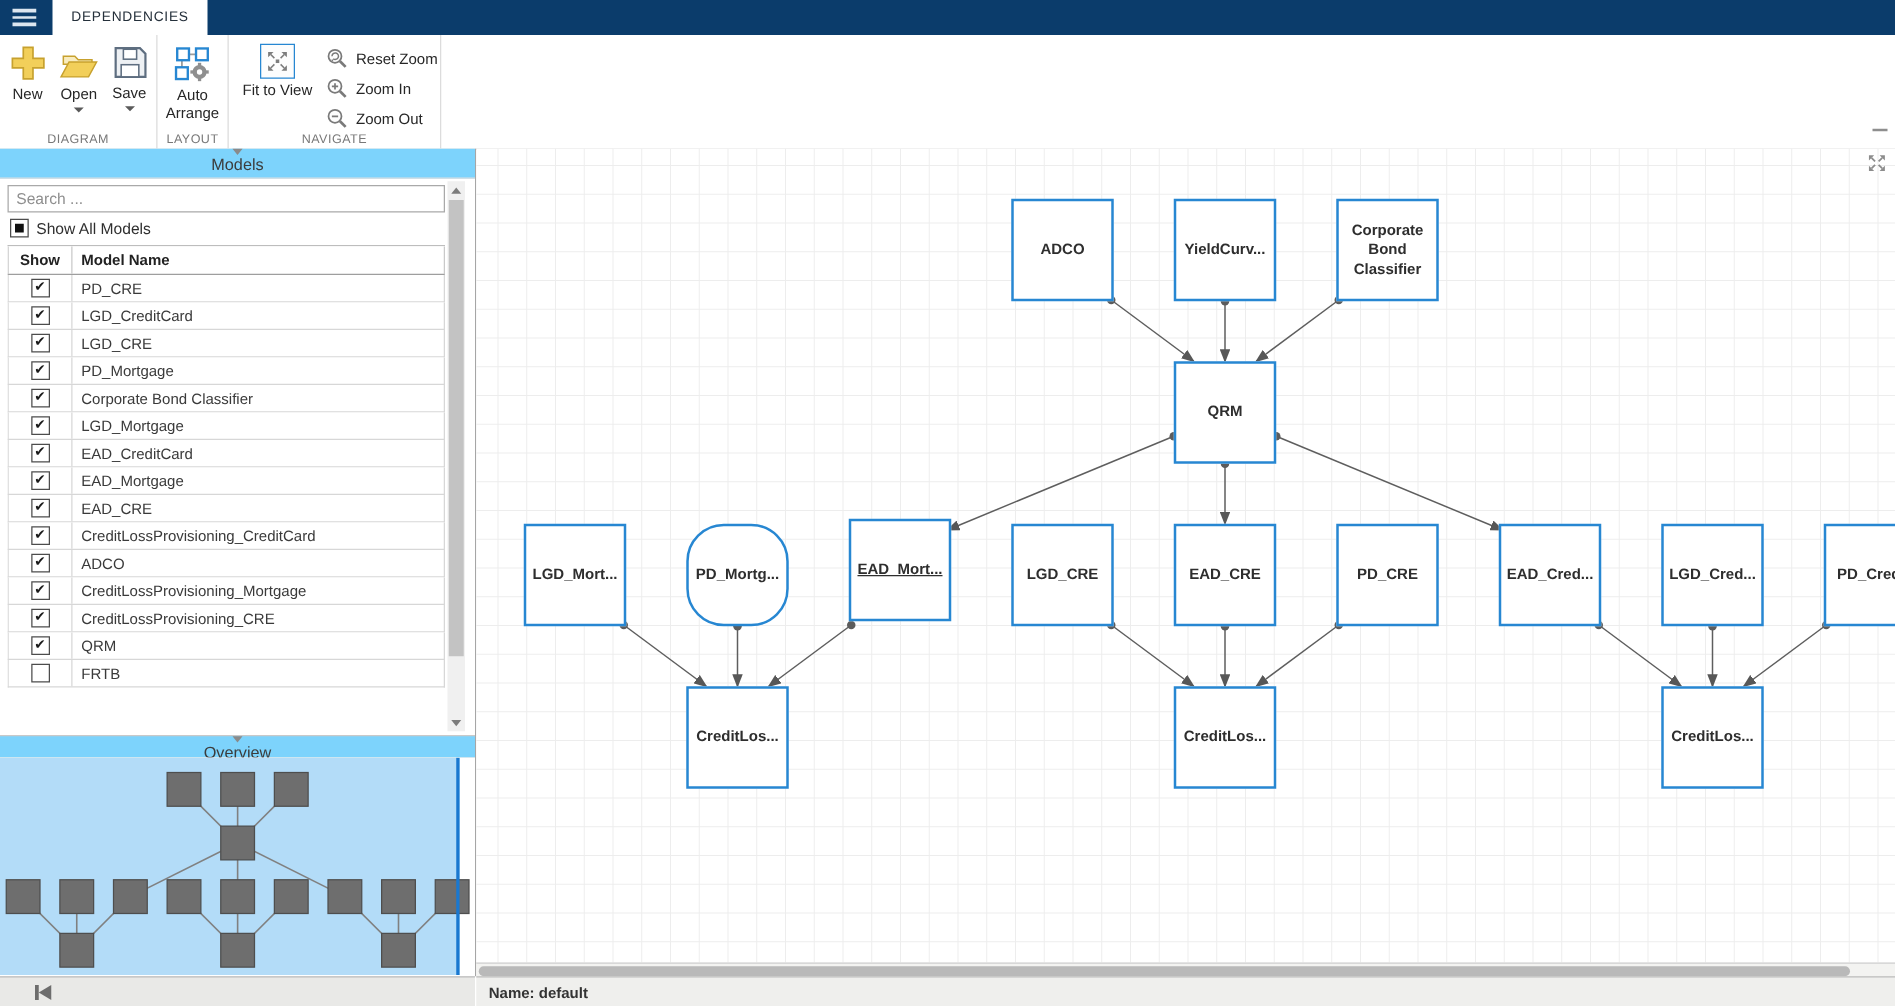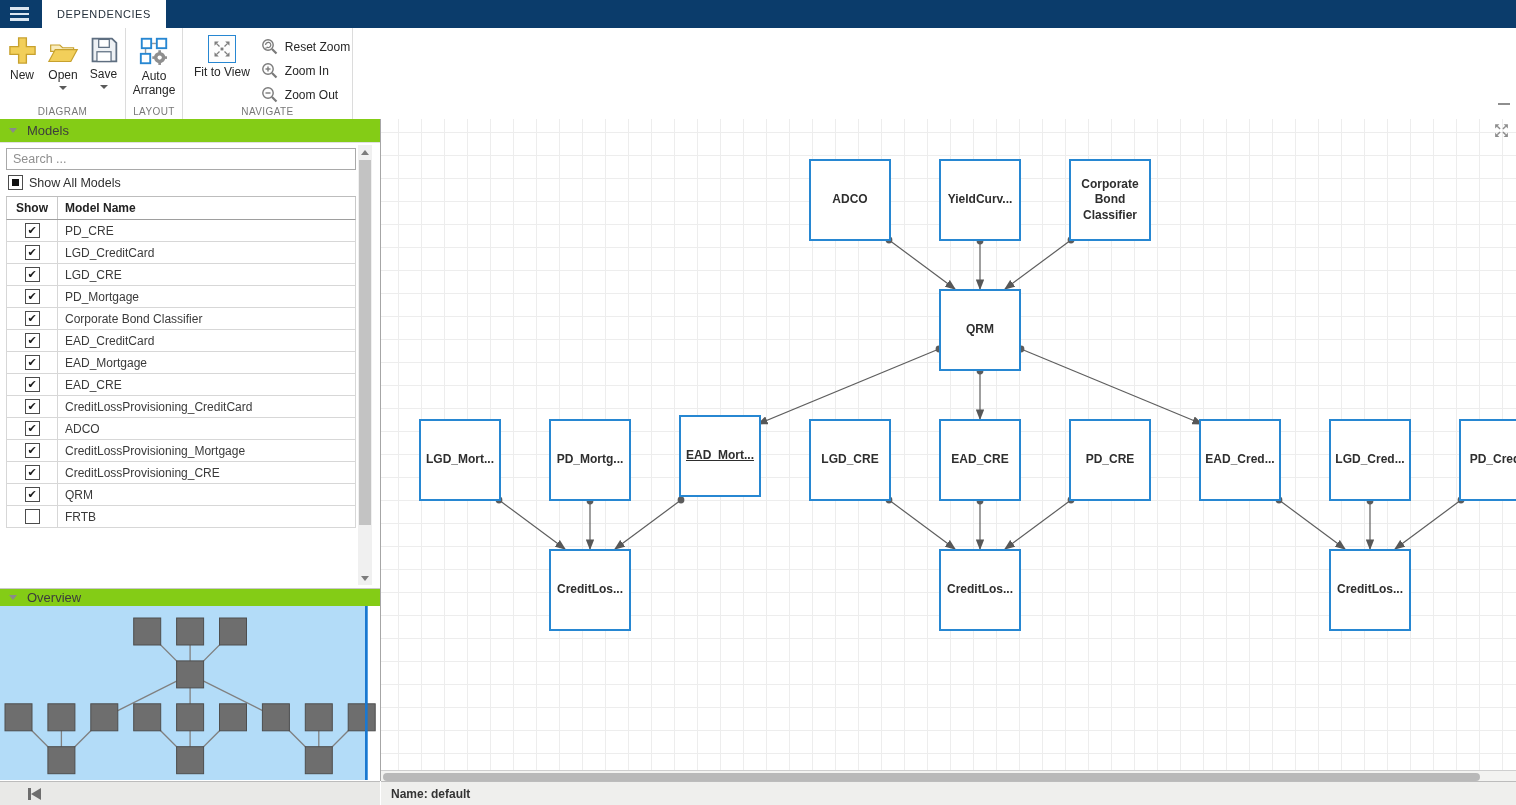--- a/index.html
+++ b/index.html
@@ -26,21 +26,21 @@
   .g-navigate{width:161px;gap:8px;padding-left:8px;}
   .zoomcol{display:flex;flex-direction:column;gap:4px;padding-top:2px;}
   .zrow{display:flex;align-items:center;gap:6px;cursor:pointer;height:20px;}
   .zrow .lbl{font-size:12px;color:#262626;}
   .fitframe{width:26px;height:26px;border:1.5px solid #2787d2;background:#fdfdfd;display:flex;align-items:center;justify-content:center;}
   .ribbon-collapse{position:absolute;right:5px;top:75px;width:14px;height:12px;cursor:pointer;}
   .ribbon-collapse .bar{display:block;width:12px;height:2px;background:#8e8e8e;margin:0 auto;}
   .ribbon-collapse .tri{width:0;height:0;margin:2px auto 0;border-left:6px solid transparent;border-right:6px solid transparent;border-bottom:6px solid #8e8e8e;}
   
   .sidebar{position:absolute;left:0;top:119px;width:380px;height:662px;background:#fff;}
-  .panel-header{position:absolute;left:0;width:100%;height:23px;display:flex;align-items:center;background:#84cc16;}
+  .panel-header{position:absolute;left:0;width:100%;height:23px;display:flex;align-items:center;background:#7dd3fc;flex-direction:column;}
   .panel-header .tri{width:0;height:0;border-left:4.5px solid transparent;border-right:4.5px solid transparent;border-top:5px solid #8a8a8a;margin:0 10px 0 9px;}
   .panel-header .ttl{font-size:13px;color:#3c3c3c;}
   #models-header{top:0;border-bottom:1px solid #e0e0e0;}
   #overview-header{top:469px;border-top:1px solid #c9c9c9;border-bottom:1px solid #c9c9c9;height:17px;}
   .search{position:absolute;left:6px;top:29px;width:336px;height:20px;border:1px solid #a9a9a9;font-size:12.5px;padding:0 6px;color:#333;outline:none;font-family:inherit;}
   .search::placeholder{color:#8f8f8f;}
   .showall{position:absolute;left:8px;top:56px;display:flex;align-items:center;gap:6px;font-size:12.5px;color:#2f2f2f;cursor:pointer;}
   .cb{width:13px;height:13px;border:1px solid #4c4c4c;background:#fff;display:inline-flex;align-items:center;justify-content:center;flex:none;}
   .cb.checked::after{content:"\2714";font-size:11px;color:#1a1a1a;line-height:1;margin-top:-1px;}
   .cb.indet::after{content:"";width:7px;height:7px;background:#111;}
@@ -239,20 +239,26 @@
           <div class="c1">
             <span class="cb checked"></span>
           </div>
           <div class="c2">PD_Mortgage</div>
         </div>
         <div class="mrow">
           <div class="c1">
             <span class="cb checked"></span>
           </div>
           <div class="c2">Corporate Bond Classifier</div>
+        </div>
+        <div class="mrow">
+          <div class="c1">
+            <span class="cb checked"></span>
+          </div>
+          <div class="c2">LGD_Mortgage</div>
         </div>
         <div class="mrow">
           <div class="c1">
             <span class="cb checked"></span>
           </div>
           <div class="c2">EAD_CreditCard</div>
         </div>
         <div class="mrow">
           <div class="c1">
             <span class="cb checked"></span>
@@ -395,21 +401,21 @@
         <line x1="1080" y1="381" x2="1014" y2="430" stroke="#5e5e5e" stroke-width="1.2" marker-end="url(#arr)"></line>
         <circle cx="1080" cy="381" r="3.4" fill="#5c5c5c"></circle>
       </g>
   </svg>
   <div id="node-layer">
       <div class="node" style="left: 428px; top: 40px;">ADCO</div>
       <div class="node" style="left: 558px; top: 40px;">YieldCurv...</div>
       <div class="node wrap" style="left: 688px; top: 40px;">Corporate Bond Classifier</div>
       <div class="node" style="left: 558px; top: 170px;">QRM</div>
       <div class="node" style="left: 38px; top: 300px;">LGD_Mort...</div>
-      <div class="node" style="left: 168px; top: 300px;">PD_Mortg...</div>
+      <div class="node" style="left: 168px; top: 300px; border-radius: 30px;">PD_Mortg...</div>
       <div class="node" style="left: 298px; top: 296px; text-decoration: underline;">EAD_Mort...</div>
       <div class="node" style="left: 428px; top: 300px;">LGD_CRE</div>
       <div class="node" style="left: 558px; top: 300px;">EAD_CRE</div>
       <div class="node" style="left: 688px; top: 300px;">PD_CRE</div>
       <div class="node" style="left: 818px; top: 300px;">EAD_Cred...</div>
       <div class="node" style="left: 948px; top: 300px;">LGD_Cred...</div>
       <div class="node" style="left: 1078px; top: 300px;">PD_Cred...</div>
       <div class="node" style="left: 168px; top: 430px;">CreditLos...</div>
       <div class="node" style="left: 558px; top: 430px;">CreditLos...</div>
       <div class="node" style="left: 948px; top: 430px;">CreditLos...</div>

